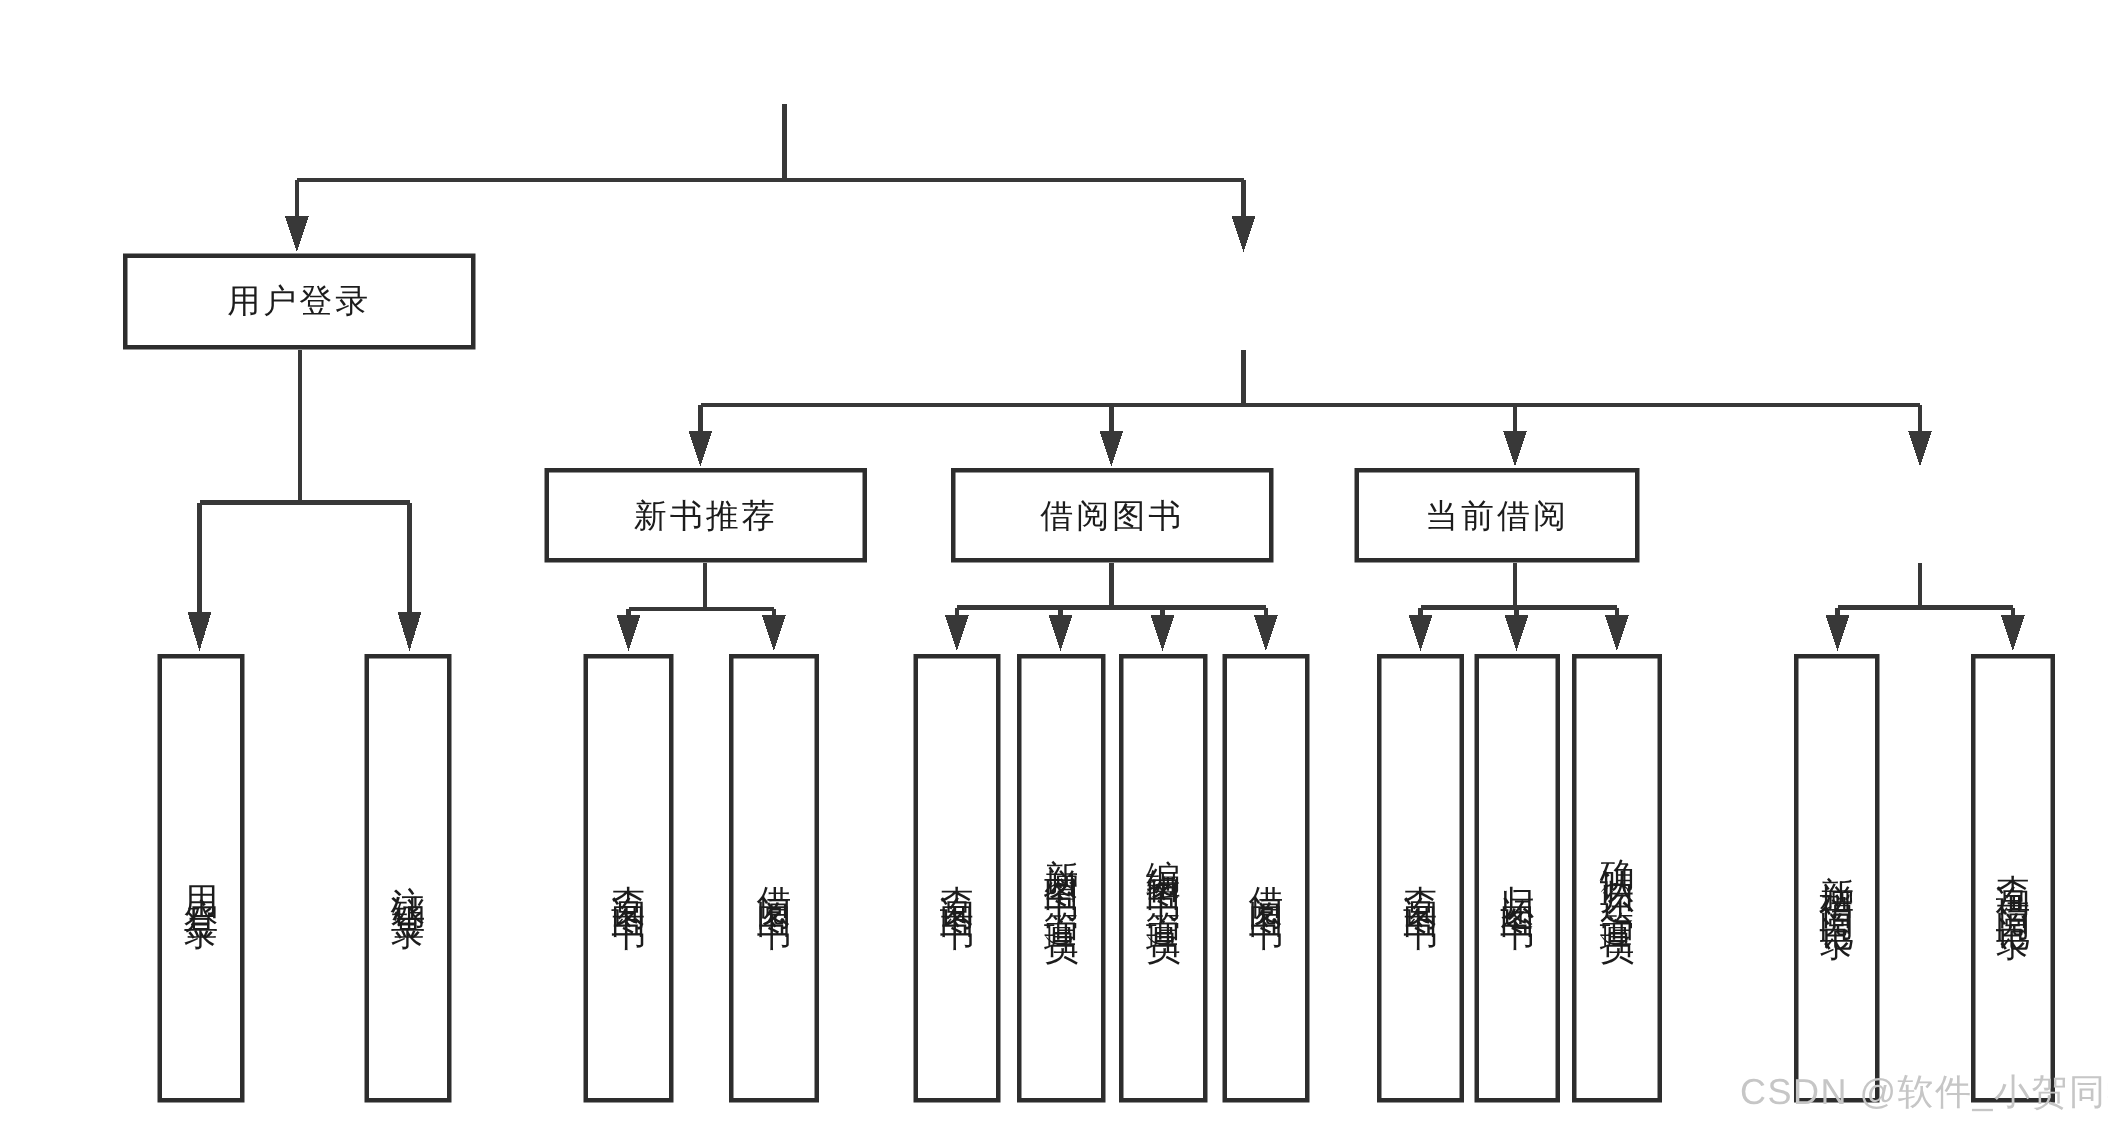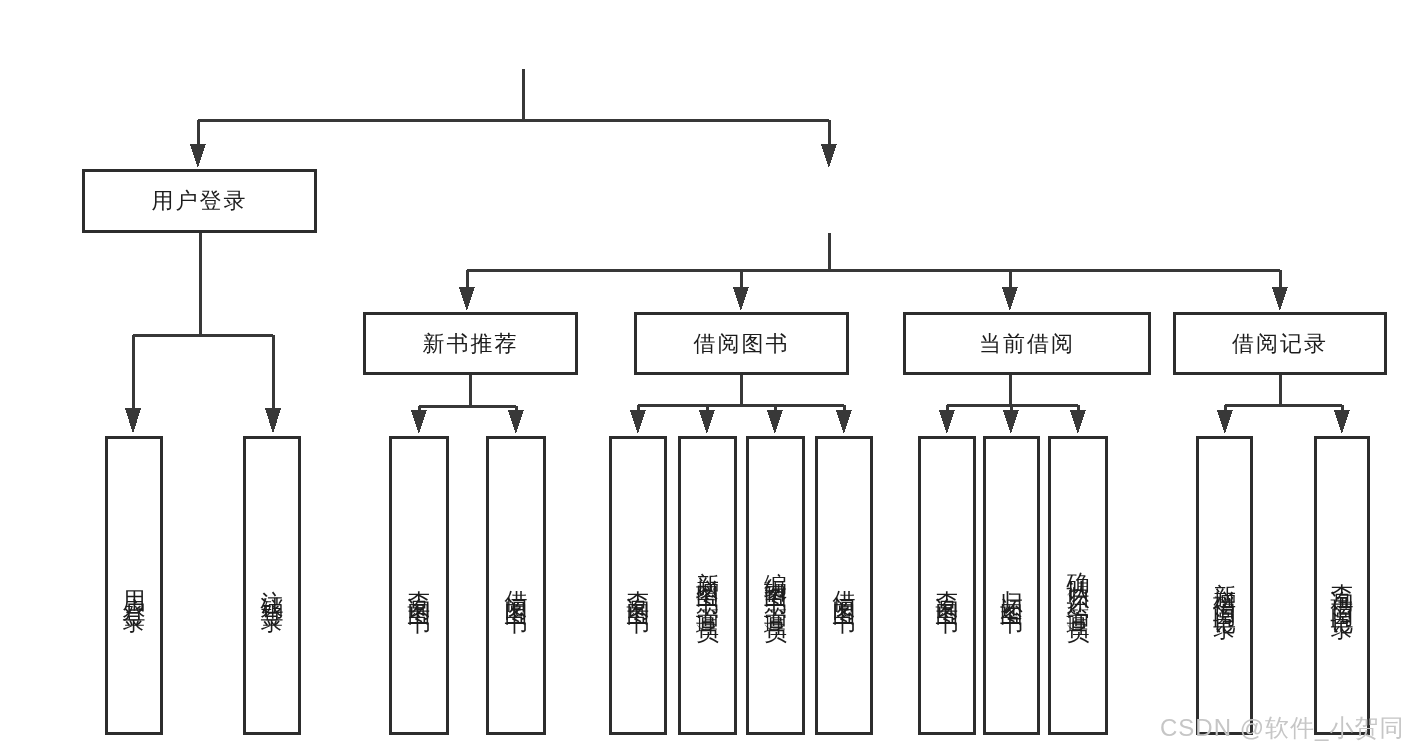--- a/index.html
+++ b/index.html
@@ -103,22 +103,21 @@
       <polygon points="1217,410 1233,410 1225,434" fill="#383838" stroke="none"></polygon>
       <polygon points="1334,410 1350,410 1342,434" fill="#383838" stroke="none"></polygon>
     </g>
   </svg>
 
 
   <div class="node h" style="left:82px; top:169px; width:235px; height:64px;">用户登录</div>
 
   <div class="node h" style="left:363px; top:312px; width:215px; height:63px;font-family:Liberation Serif, serif;">新书推荐</div>
   <div class="node h" style="left:634px; top:312px; width:215px; height:63px;">借阅图书</div>
-  <div class="node h" style="left:903px; top:312px; width:248px; height:63px;">当前借阅</div>
-  <div class="node h" style="left:1173px; top:312px; width:214px; height:63px;">借阅记录</div>
+  <div class="node h" style="left:903px; top:312px; width:190px; height:63px;">当前借阅</div>
 
   <div class="node v" style="left:105px; top:436px; width:58px; height:299px;">
     <span class="vtxt">用户登录</span>
   </div>
   <div class="node v" style="left:243px; top:436px; width:58px; height:299px;">
     <span class="vtxt">注销登录</span>
   </div>
 
   <div class="node v" style="left:389px; top:436px; width:60px; height:299px;">
     <span class="vtxt">查询图书</span>

